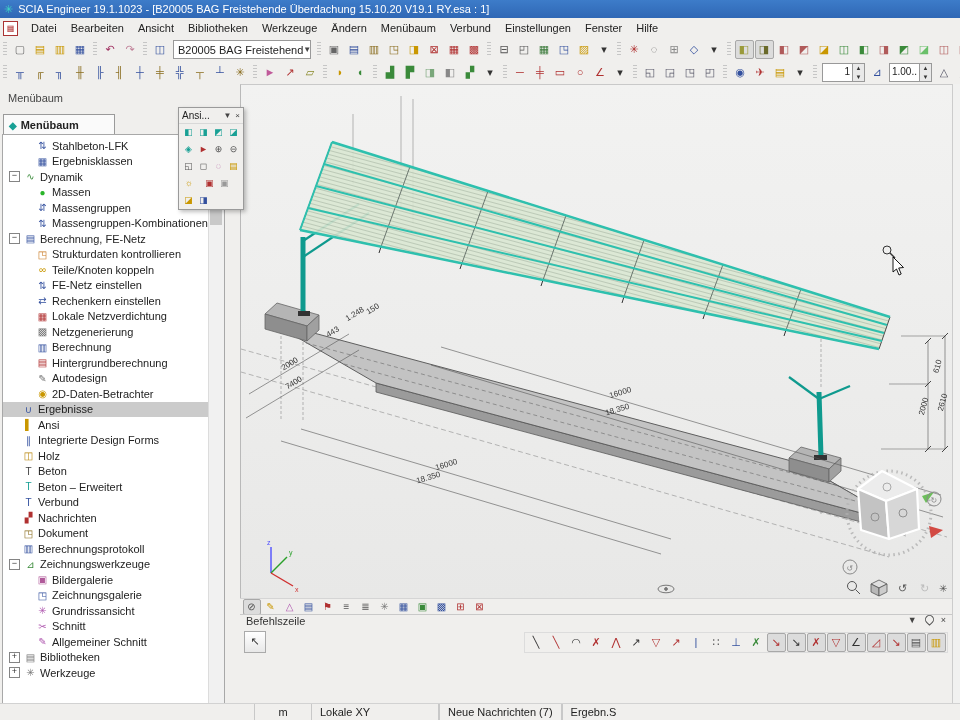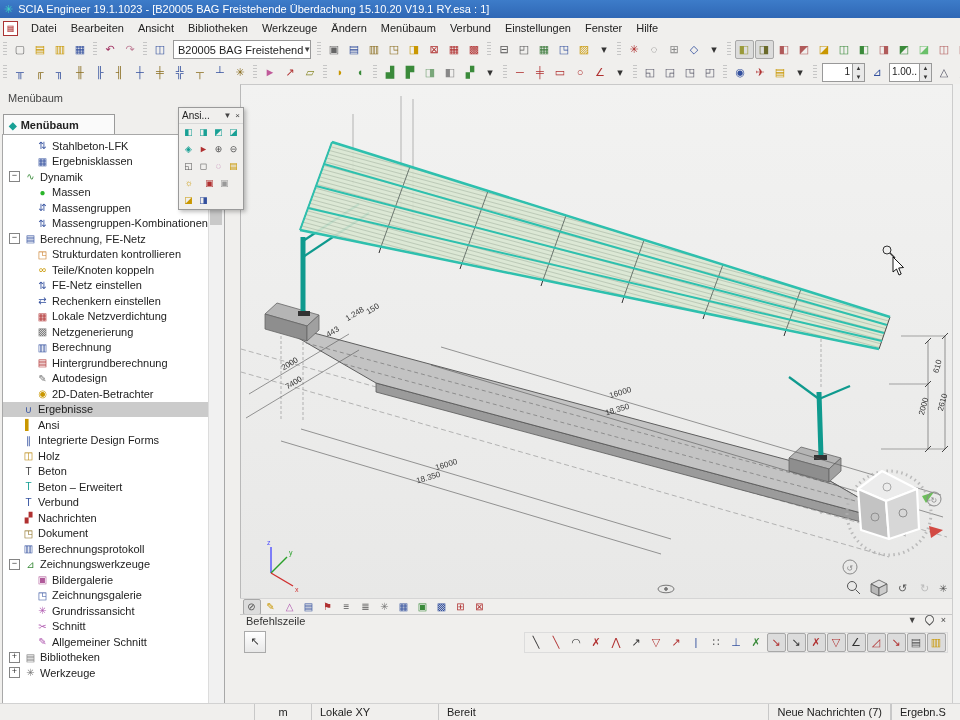--- a/index.html
+++ b/index.html
@@ -693,16 +693,15 @@
         <span class="tbi pressed" style="color: rgb(85, 85, 85);">▤</span>
         <span class="tbi pressed" style="color: rgb(201, 151, 0);">▥</span>
       </div>
   </div>
 </div>
 
 <div id="statusbar">
   <span class="scell" id="sc0"></span>
   <span class="scell" id="sc-unit">m</span>
   <span class="scell" id="sc-plane">Lokale XY</span>
-  <span class="scell" id="sc-state">Bereit</span>
   <span class="scell" id="sc-msg">Neue Nachrichten (7)</span>
   <span class="scell" id="sc-right">Ergebn.S</span>
 </div>
 
 </body></html>

